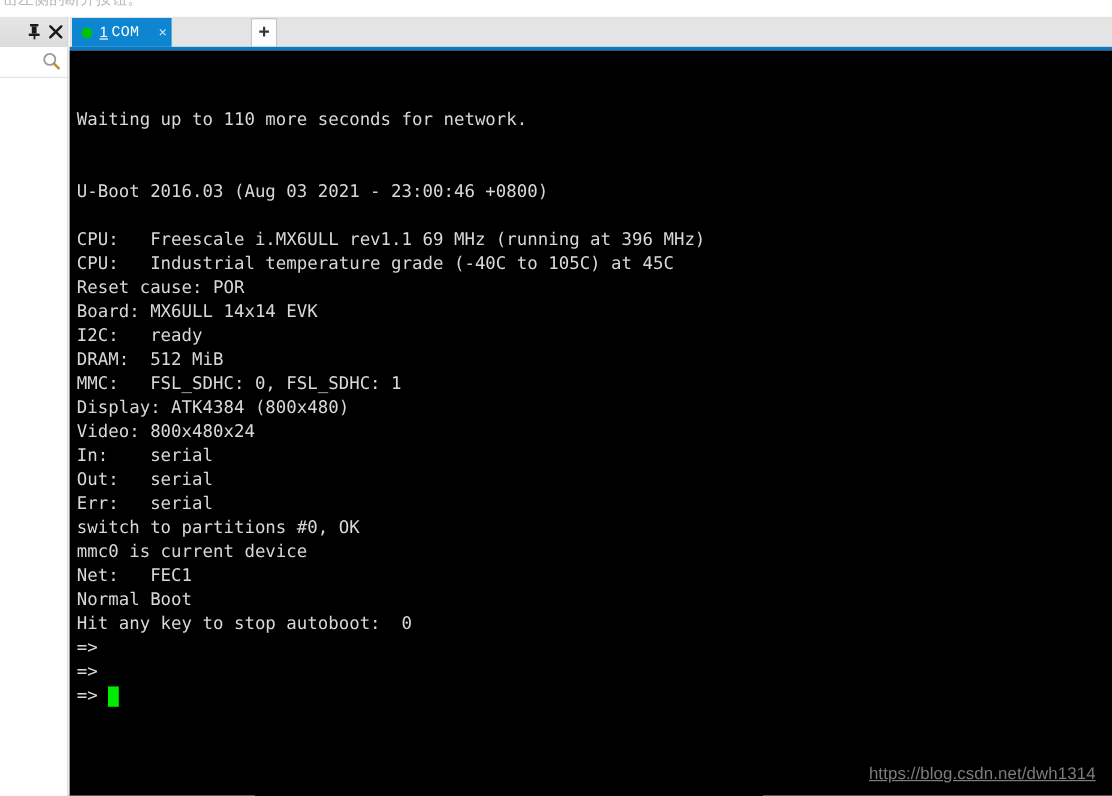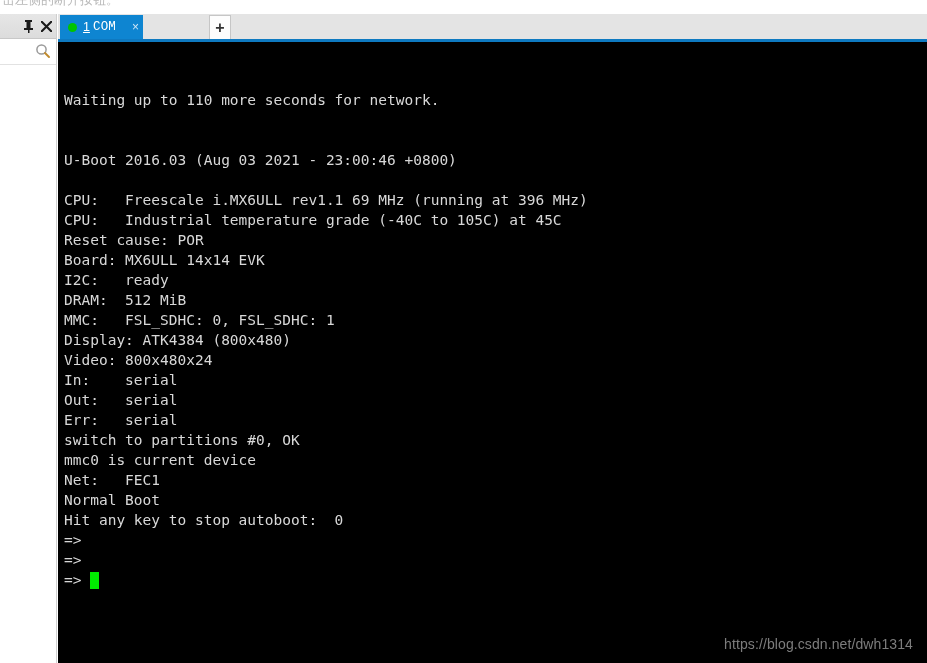--- a/index.html
+++ b/index.html
@@ -192,20 +192,21 @@
 
   #watermark {
     position: absolute;
     right: 14px;
     bottom: 11px;
     font-family: "Liberation Sans", sans-serif;
     font-size: 14px;
     color: #7d7d7d;
     letter-spacing: .1px;
     user-select: none;
+    text-decoration: underline;
   }
 </style>
 </head>
 <body>
 
 <div id="top-strip">
   <div class="clip-text">击左侧的断开按钮。</div>
 </div>
 
 <div id="left-dock">

